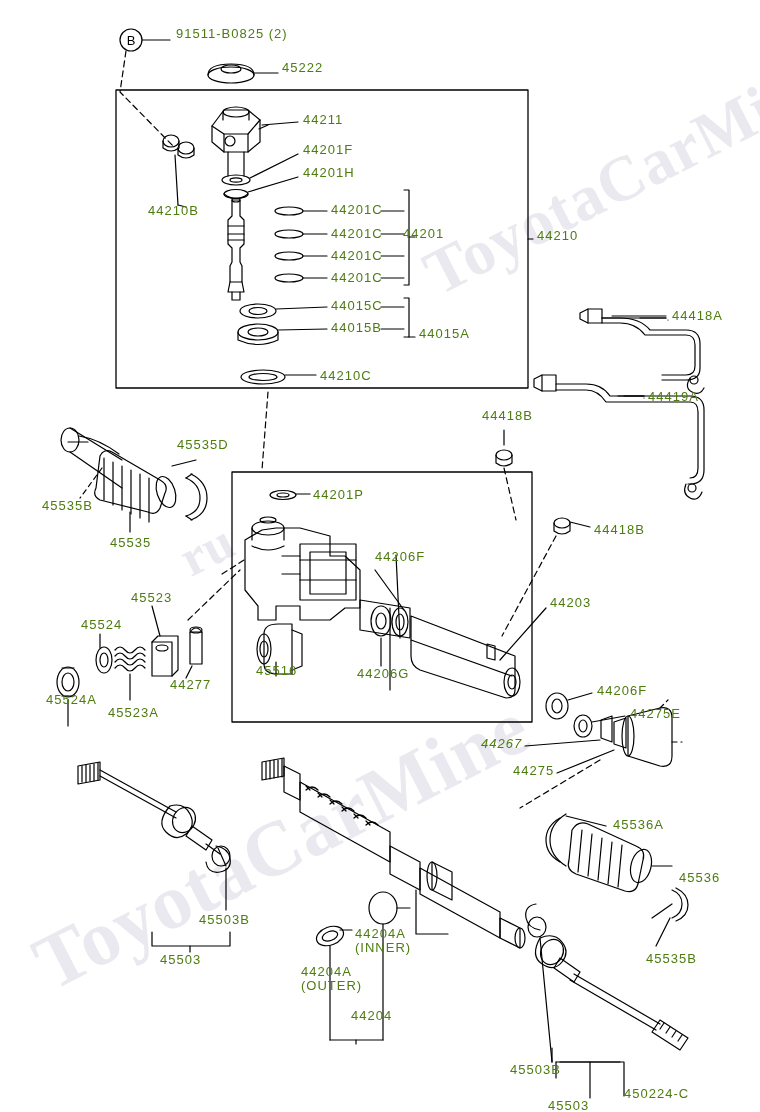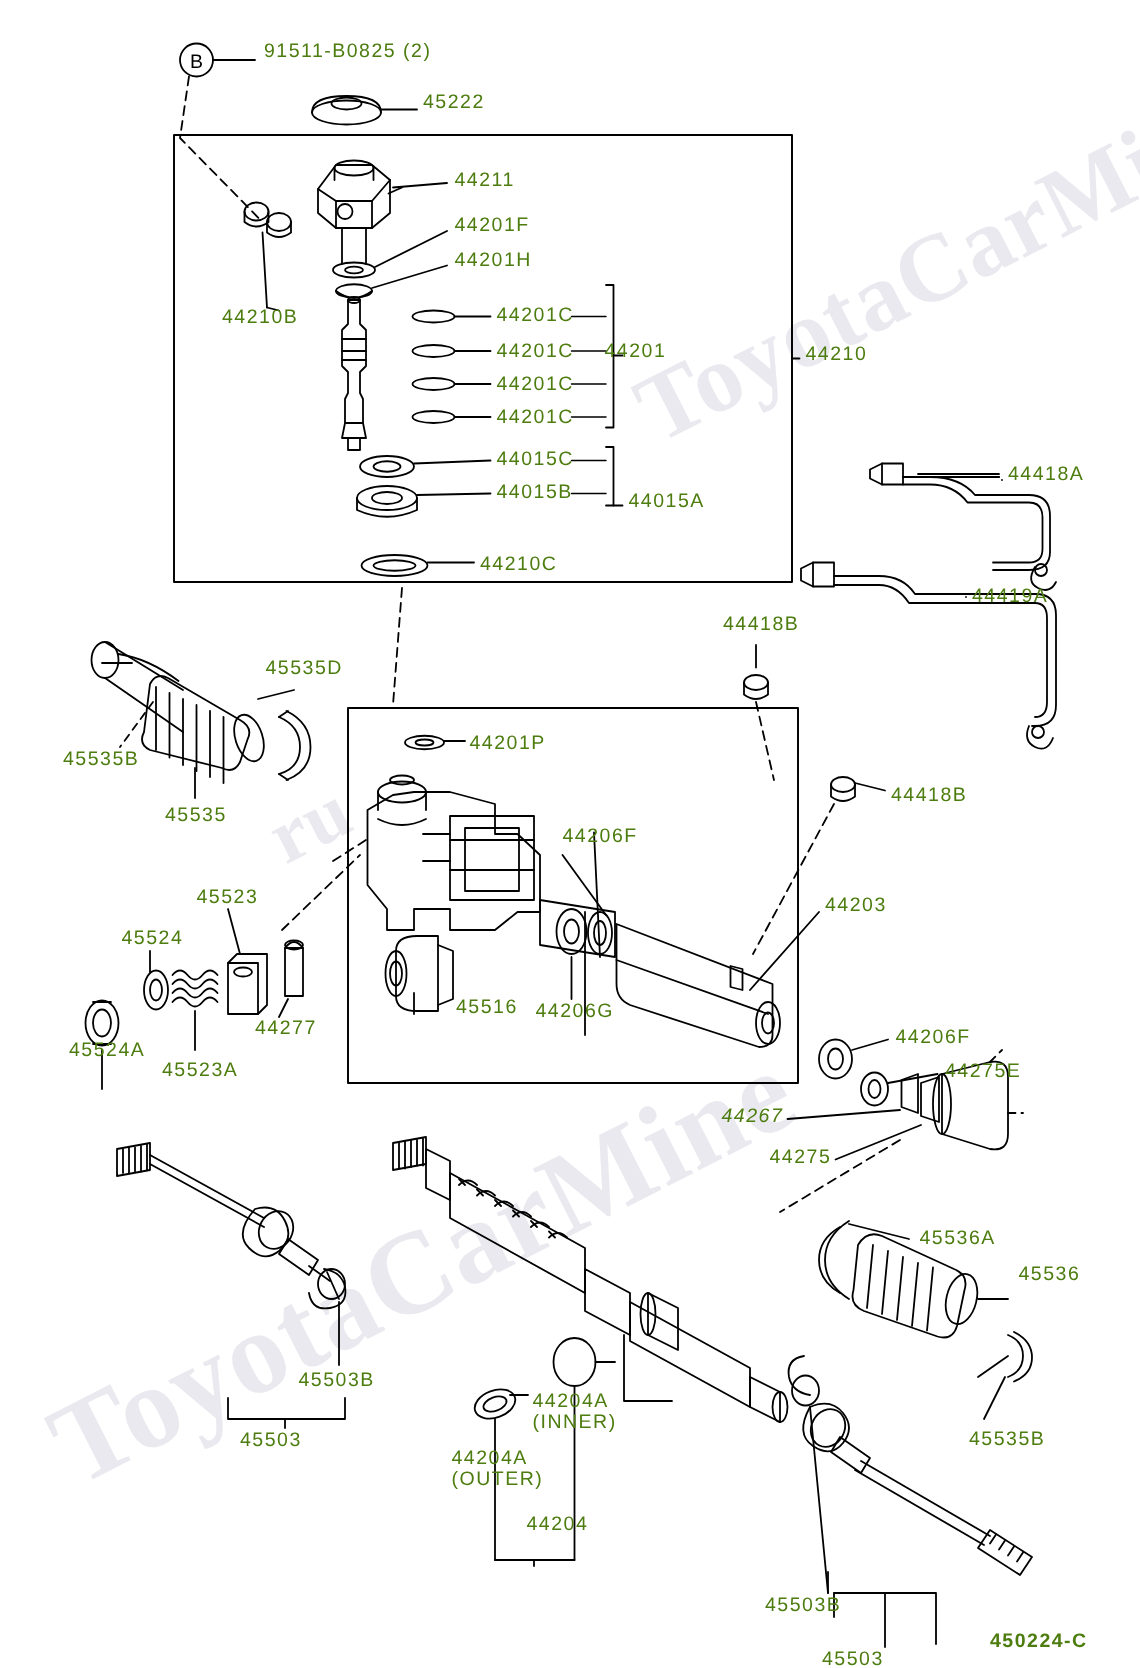--- a/index.html
+++ b/index.html
@@ -408,33 +408,33 @@
   <div class="lbl code" style="left:42px; top:498px;">45535B</div>
   <div class="lbl code" style="left:110px; top:535px;">45535</div>
   <div class="lbl code" style="left:313px; top:487px;">44201P</div>
   <div class="lbl code" style="left:375px; top:549px;">44206F</div>
   <div class="lbl code" style="left:550px; top:595px;">44203</div>
   <div class="lbl code" style="left:131px; top:590px;">45523</div>
   <div class="lbl code" style="left:81px; top:617px;">45524</div>
   <div class="lbl code" style="left:170px; top:677px;">44277</div>
   <div class="lbl code" style="left:108px; top:705px;">45523A</div>
   <div class="lbl code" style="left:46px; top:692px;">45524A</div>
-  <div class="lbl code" style="left:256px; top:663px;margin-left:48px;">45516</div>
+  <div class="lbl code" style="left:256px; top:663px;">45516</div>
   <div class="lbl code" style="left:357px; top:666px;">44206G</div>
   <div class="lbl code" style="left:597px; top:683px;">44206F</div>
   <div class="lbl code" style="left:630px; top:706px;">44275E</div>
   <div class="lbl code" style="left:481px; top:736px;font-style:italic;">44267</div>
   <div class="lbl code" style="left:513px; top:763px;">44275</div>
   <div class="lbl code" style="left:613px; top:817px;">45536A</div>
-  <div class="lbl code" style="left:679px; top:841px;">45536</div>
+  <div class="lbl code" style="left:679px; top:870px;">45536</div>
   <div class="lbl code" style="left:199px; top:912px;">45503B</div>
   <div class="lbl code" style="left:160px; top:952px;">45503</div>
   <div class="lbl code two" style="left:355px; top:927px;">44204A
 (INNER)</div>
   <div class="lbl code two" style="left:301px; top:965px;">44204A
 (OUTER)</div>
   <div class="lbl code" style="left:351px; top:1008px;">44204</div>
   <div class="lbl code" style="left:646px; top:951px;">45535B</div>
   <div class="lbl code" style="left:510px; top:1062px;">45503B</div>
   <div class="lbl code" style="left:548px; top:1098px;">45503</div>
-  <div class="lbl code" style="left:660px; top:1086px;font-weight:bold;">450224-C</div>
+  <div class="lbl code" style="left:624px; top:1086px;">450224-C</div>
 
 </div>
 
 </body></html>

